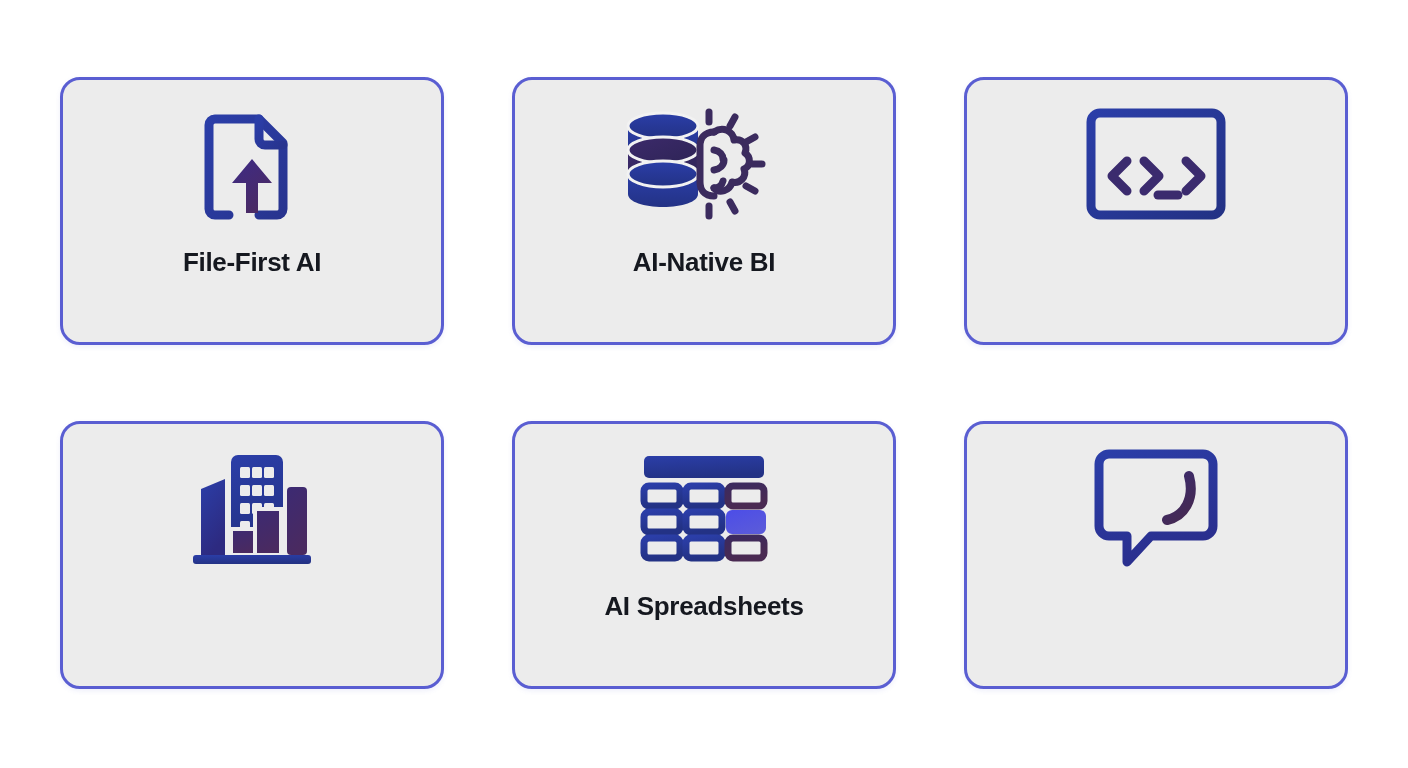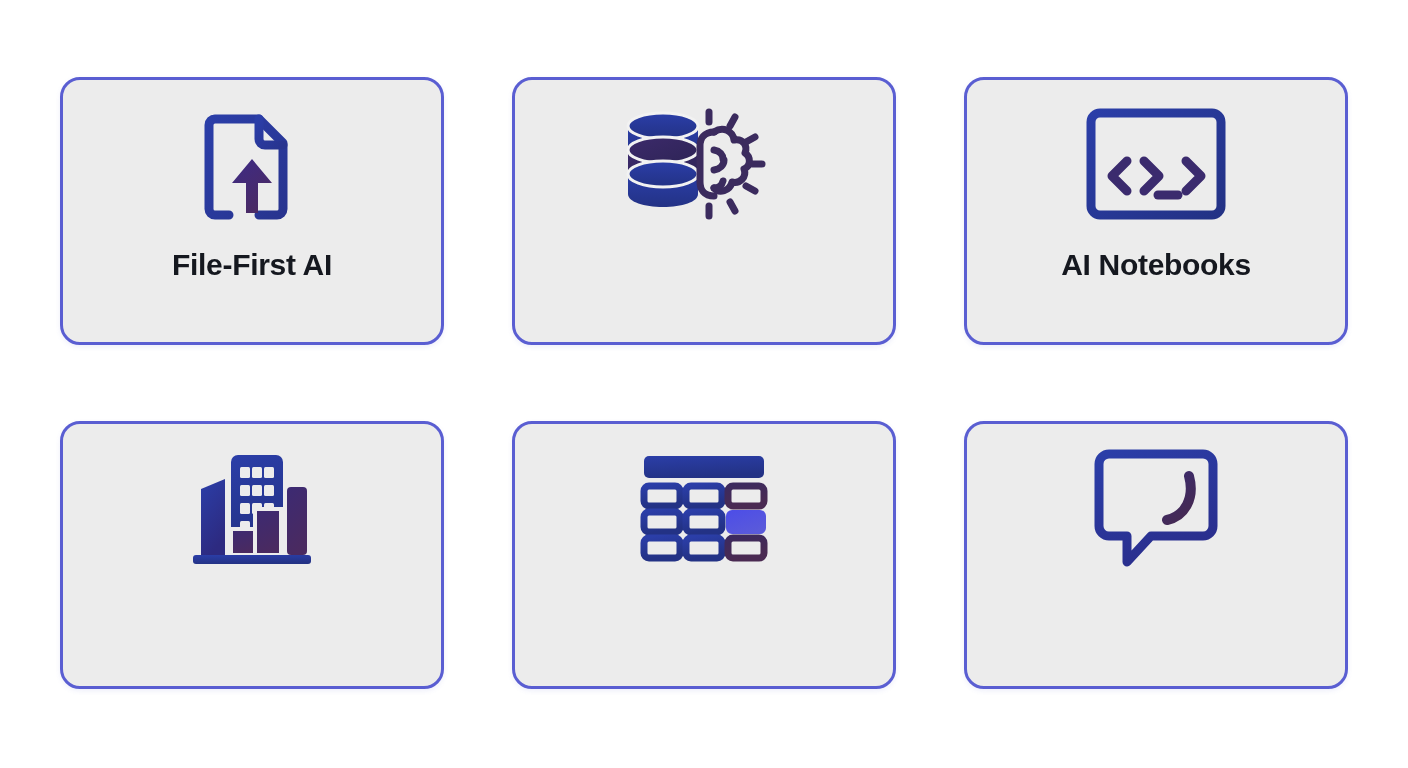--- a/index.html
+++ b/index.html
@@ -40,21 +40,21 @@
 
   .icon-wrap {
     height: 168px;
     display: flex;
     align-items: center;
     justify-content: center;
     width: 100%;
   }
 
   .card-label {
-    font-size: 30px;
+    font-size: 26px;
     font-weight: bold;
     color: #15181f;
     letter-spacing: -0.3px;
     text-align: center;
     line-height: 1.1;
     width: 100%;
     padding: 0 10px;
     box-sizing: border-box;
   }
 
@@ -121,20 +121,21 @@
           <line x1="85" y1="8" x2="85" y2="18"></line>
           <line x1="85" y1="102" x2="85" y2="112"></line>
           <line x1="111" y1="13" x2="106" y2="22"></line>
           <line x1="111" y1="107" x2="106" y2="98"></line>
           <line x1="131" y1="33" x2="122" y2="38"></line>
           <line x1="131" y1="87" x2="122" y2="82"></line>
           <line x1="138" y1="60" x2="128" y2="60"></line>
         </g>
       </svg>
     </div>
+    <div class="card-label">AI-Native BI</div>
   </div>
 
   <div class="card">
     <div class="icon-wrap">
       <svg width="140" height="112" viewBox="0 0 140 112" aria-hidden="true">
         <defs>
           <linearGradient id="g-win" x1="0" y1="0" x2="1" y2="1">
             <stop offset="0" stop-color="#2b3ea8"></stop>
             <stop offset="1" stop-color="#233285"></stop>
           </linearGradient>
@@ -145,21 +146,20 @@
         <circle cx="38" cy="18" r="4.5" fill="#ececec"></circle>
         <circle cx="55" cy="18" r="4.5" fill="#ececec"></circle>
         <g fill="none" stroke="#3b2b6e" stroke-width="9" stroke-linecap="round" stroke-linejoin="round">
           <polyline points="41,53 26,68 41,83"></polyline>
           <polyline points="58,53 73,68 58,83"></polyline>
           <polyline points="100,53 115,68 100,83"></polyline>
         </g>
         <line x1="72" y1="87" x2="92" y2="87" stroke="#3b2b6e" stroke-width="9" stroke-linecap="round"></line>
       </svg>
     </div>
-    <div class="card-label">AI Notebooks</div>
   </div>
 
   <div class="card">
     <div class="icon-wrap">
       <svg width="130" height="122" viewBox="0 0 130 122" aria-hidden="true">
         <defs>
           <linearGradient id="g-bld" x1="0" y1="0" x2="0.2" y2="1">
             <stop offset="0" stop-color="#2b3ea8"></stop>
             <stop offset="1" stop-color="#233285"></stop>
           </linearGradient>
@@ -225,20 +225,21 @@
 
         <rect x="4" y="58" width="36" height="20" rx="5" fill="none" stroke="url(#g-cell)" stroke-width="7"></rect>
         <rect x="46" y="58" width="36" height="20" rx="5" fill="none" stroke="url(#g-cell)" stroke-width="7"></rect>
         <rect x="86" y="56" width="40" height="24" rx="6" fill="url(#g-hl)"></rect>
 
         <rect x="4" y="84" width="36" height="20" rx="5" fill="none" stroke="url(#g-cell)" stroke-width="7"></rect>
         <rect x="46" y="84" width="36" height="20" rx="5" fill="none" stroke="url(#g-cell)" stroke-width="7"></rect>
         <rect x="88" y="84" width="36" height="20" rx="5" fill="none" stroke="url(#g-cellp)" stroke-width="7"></rect>
       </svg>
     </div>
+    <div class="card-label">AI Spreadsheets</div>
   </div>
 
   <div class="card">
     <div class="icon-wrap">
       <svg width="122" height="120" viewBox="0 0 122 120" aria-hidden="true">
         <defs>
           <linearGradient id="g-bub" x1="0" y1="0" x2="0.4" y2="1">
             <stop offset="0" stop-color="#2b3ea8"></stop>
             <stop offset="1" stop-color="#2a2f8e"></stop>
           </linearGradient>

